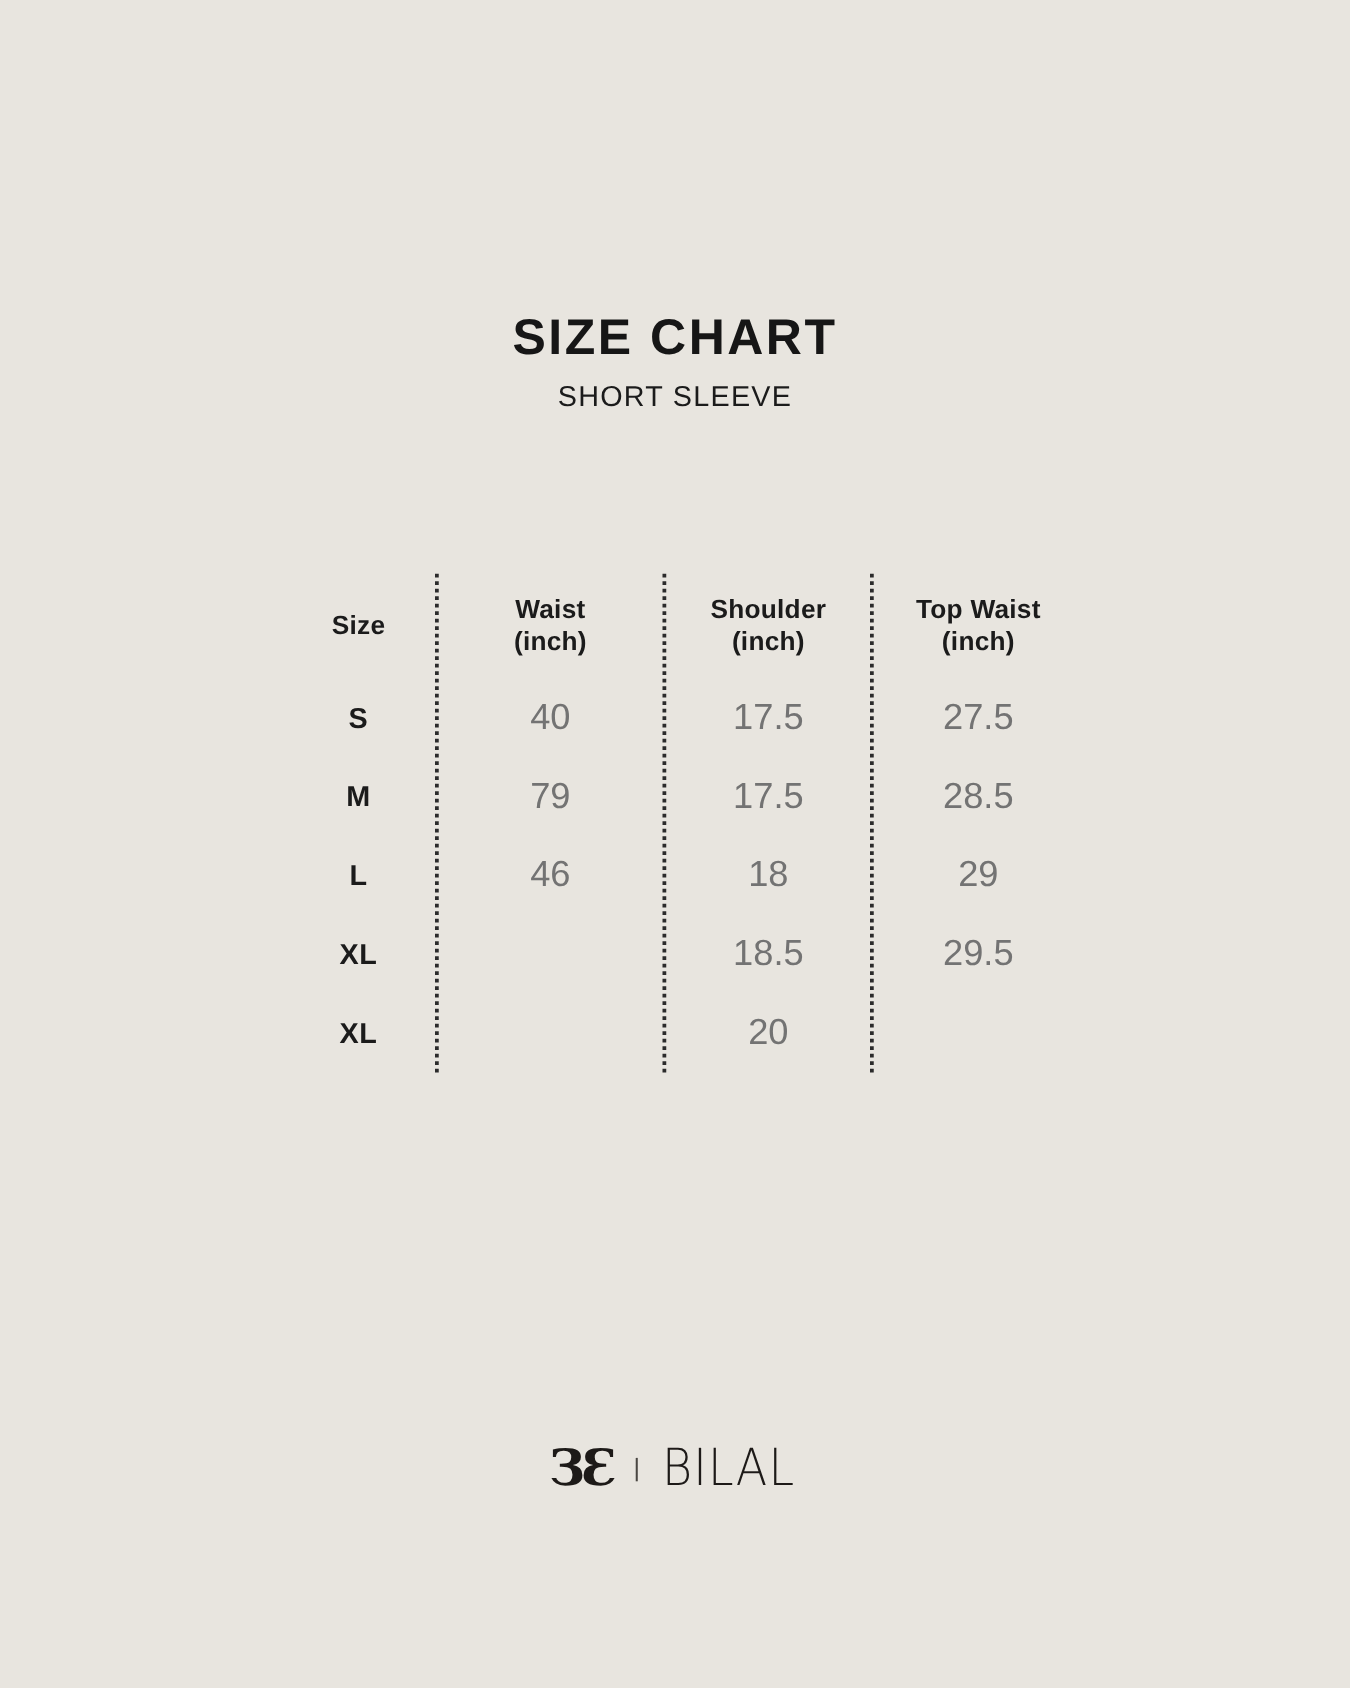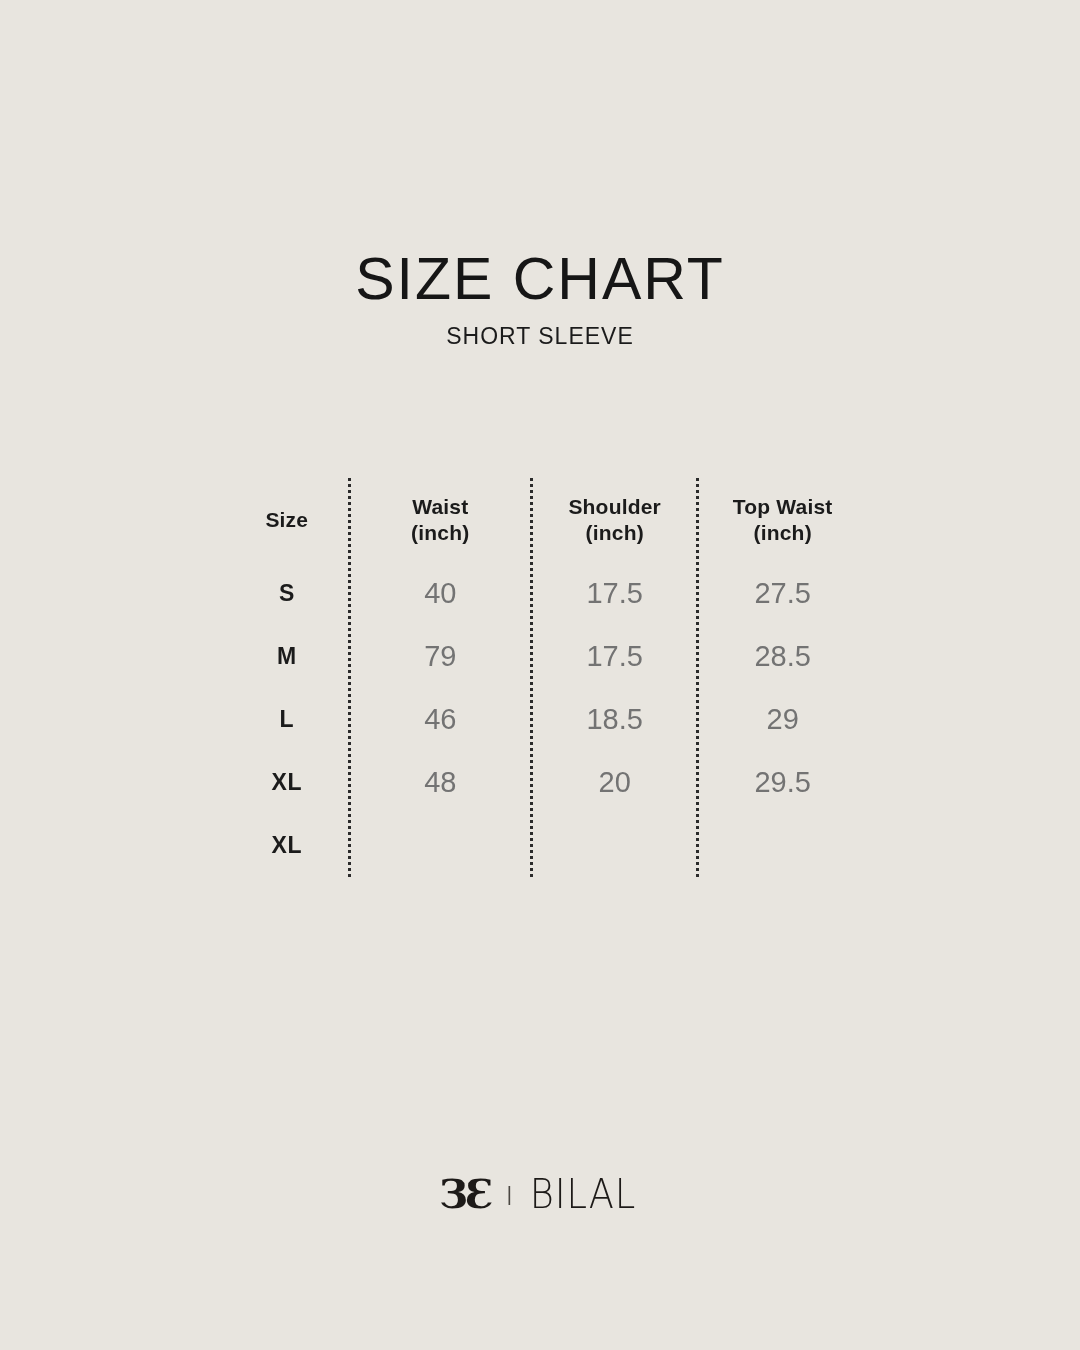--- a/index.html
+++ b/index.html
@@ -14,23 +14,23 @@
     position: relative;
     width: 1080px;
     height: 1350px;
     background: #e8e5df;
   }
   .title-block {
     padding-top: 250px;
     text-align: center;
   }
   .title {
-    font-size: 59px;
+    font-size: 40px;
     line-height: 1.0;
-    font-weight: 400;
+    font-weight: 700;
     letter-spacing: 2px;
     color: #161616;
   }
   .subtitle {
     margin-top: 16px;
     font-size: 23px;
     line-height: 1.0;
     font-weight: 400;
     letter-spacing: 1px;
     color: #1b1b1b;
@@ -140,30 +140,30 @@
     </div>
 
     <div class="col col-waist">
       <div class="cell head-cell">
         <span class="line">Waist</span>
         <span class="line">(inch)</span>
       </div>
       <div class="cell value-cell">40</div>
       <div class="cell value-cell">79</div>
       <div class="cell value-cell">46</div>
-      <div class="cell value-cell">48</div>
     </div>
 
     <div class="col col-shoulder">
       <div class="cell head-cell">
         <span class="line">Shoulder</span>
         <span class="line">(inch)</span>
       </div>
       <div class="cell value-cell">17.5</div>
       <div class="cell value-cell">17.5</div>
+      <div class="cell value-cell">18</div>
       <div class="cell value-cell">18.5</div>
       <div class="cell value-cell">20</div>
     </div>
 
     <div class="col col-top-length">
       <div class="cell head-cell">
         <span class="line">Top Waist</span>
         <span class="line">(inch)</span>
       </div>
       <div class="cell value-cell">27.5</div>

